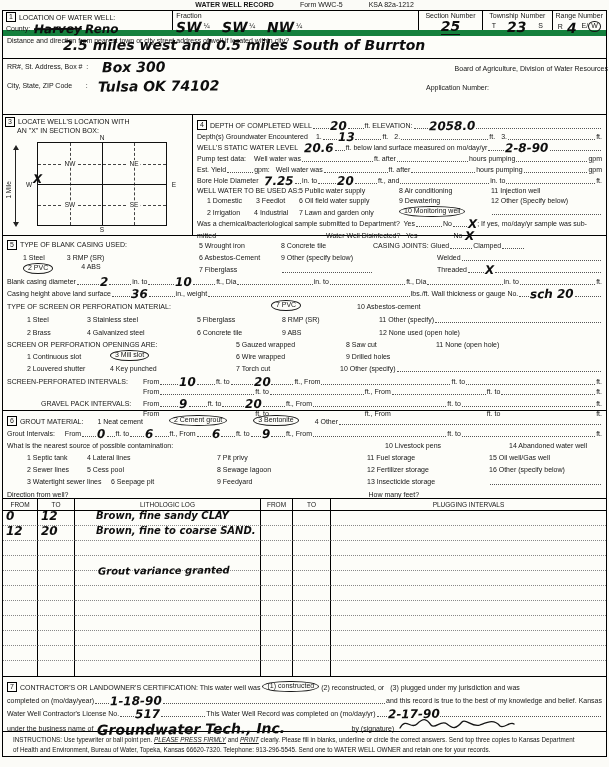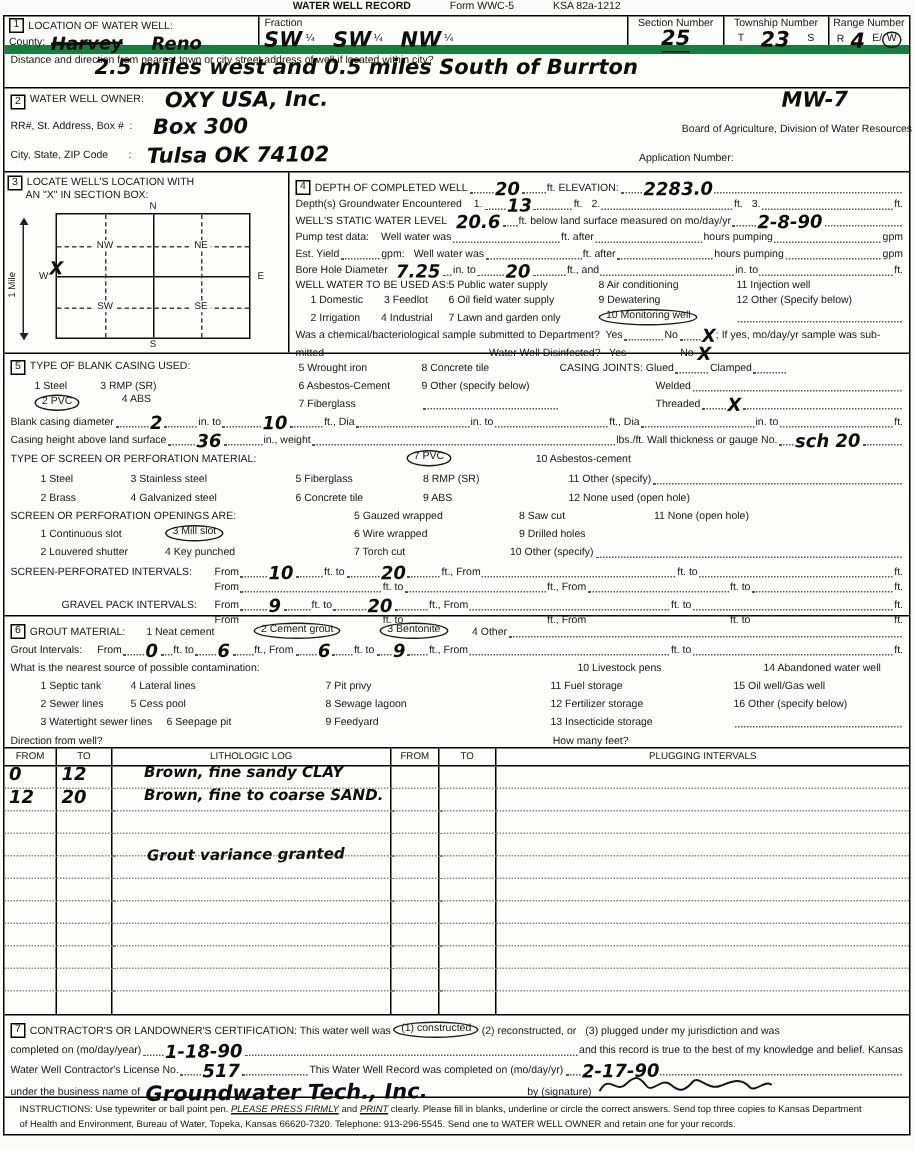--- a/index.html
+++ b/index.html
@@ -113,21 +113,21 @@
     <div class="sec s1">
       <div class="s1top">
         <div class="cell c-county">
           <div class="row" style="padding:0">
             <span class="sn">1</span>
             <span>LOCATION OF WATER WELL:</span>
           </div>
           <div class="row" style="padding:0; margin-top:3px">
             <span class="lbl">County:</span>
             <span class="hw strike" style="margin-left:4px">Harvey</span>
-            <span class="hw" style="margin-left:19px">Reno</span>
+            <span class="hw" style="margin-left:3px">Reno</span>
           </div>
         </div>
         <div class="cell c-frac">
           <span class="lbl">Fraction</span>
           <div class="fracrow">
             <span class="hw big">SW</span>
             <span>¼</span>
             <span class="hw big" style="margin-left:10px">SW</span>
             <span>¼</span>
             <span class="hw big" style="margin-left:10px">NW</span>
@@ -157,26 +157,20 @@
           </div>
         </div>
       </div>
       <div class="distq">Distance and direction from nearest town or city street address of well if located within city?</div>
       <div class="distv">
         <span class="hw big">2.5 miles west and 0.5 miles South of Burrton</span>
       </div>
     </div>
 
     <div class="sec s2">
-      <div class="row first">
-        <span class="sn">2</span>
-        <span class="lbl">WATER WELL OWNER:</span>
-        <span class="hw big" style="margin-left:14px">OXY USA, Inc.</span>
-        <span class="hw big abs" style="left:518px; top:4px">MW-7</span>
-      </div>
       <div class="row">
         <span class="lbl">RR#, St. Address, Box #  :</span>
         <span class="hw big" style="margin-left:14px">Box 300</span>
         <span class="abs" style="left:423px; width:182px; text-align:right; top:6px">Board of Agriculture, Division of Water Resources</span>
       </div>
       <div class="row">
         <span class="lbl">City, State, ZIP Code       :</span>
         <span class="hw big" style="margin-left:10px">Tulsa OK 74102</span>
         <span class="abs" style="left:423px; top:6px">Application Number:</span>
       </div>
@@ -213,21 +207,21 @@
 
       <div class="s4">
         <div class="row" style="height:13px">
           <span class="sn">4</span>
           <span class="lbl">DEPTH OF COMPLETED WELL</span>
           <span class="dl w16"></span>
           <span class="hw">20</span>
           <span class="dl w16"></span>
           <span class="lbl">ft. ELEVATION:</span>
           <span class="dl w14"></span>
-          <span class="hw">2283.0</span>
+          <span class="hw">2058.0</span>
           <span class="dl f"></span>
         </div>
         <div class="row">
           <span class="lbl">Depth(s) Groundwater Encountered</span>
           <span class="sp w8"></span>
           <span>1.</span>
           <span class="dl w14"></span>
           <span class="hw">13</span>
           <span class="dl w26"></span>
           <span>ft.</span>

